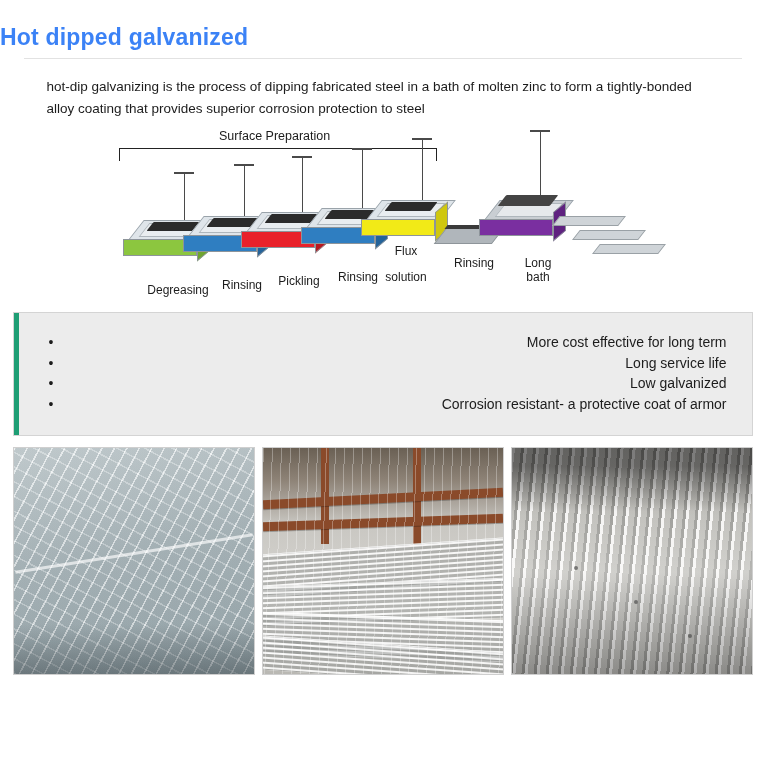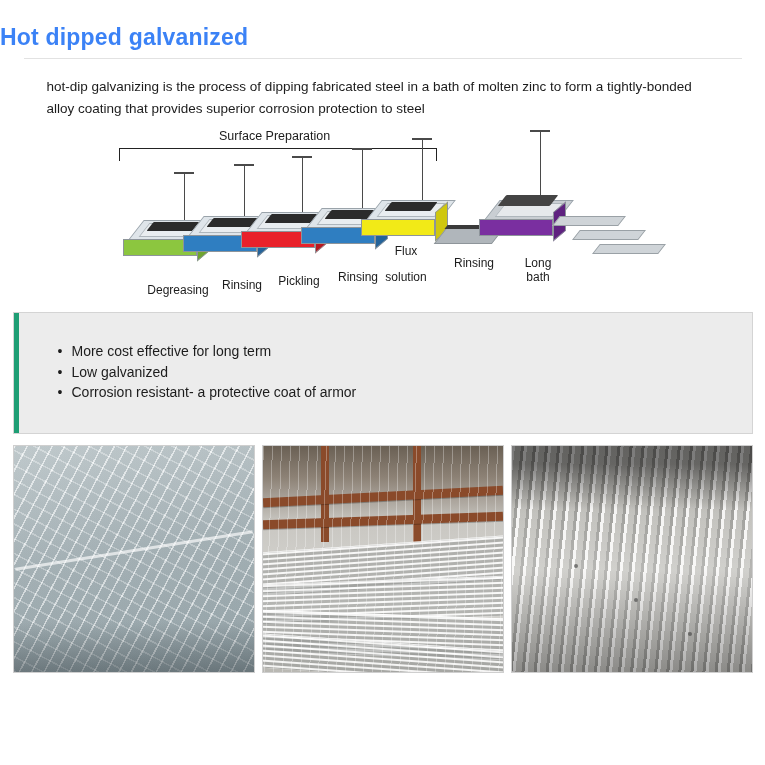--- a/index.html
+++ b/index.html
@@ -142,22 +142,23 @@
     width: 5px;
     background: #1e9e74;
   }
   .adv h2 {
     margin: 0 0 14px 8px;
     font-size: 18.5px;
     color: #0d8a6a;
     font-weight: bold;
   }
   .adv ul {
-    margin: 12px; padding: 0 0 0 10px;
+    margin: 3px; padding: 0 0 0 10px;
     list-style: none;
+    text-align: right;
   }
   .adv li {
     font-size: 14px;
     color: #1c1c1c;
     line-height: 20.5px;
     padding: 0 0 0 14px;
     position: relative;
   }
   .adv li::before {
     content: "•";
@@ -369,20 +370,21 @@
     <div class="tank-label" style="left:508px; top:142px; width:60px;">bath</div>
 
     <div style="position:absolute; left:556px; top:88px; width:66px; height:10px; background:#cfd4d8; border:1px solid #9aa1a6; transform:skewX(-38deg);"></div>
     <div style="position:absolute; left:576px; top:102px; width:66px; height:10px; background:#cfd4d8; border:1px solid #9aa1a6; transform:skewX(-38deg);"></div>
     <div style="position:absolute; left:596px; top:116px; width:66px; height:10px; background:#cfd4d8; border:1px solid #9aa1a6; transform:skewX(-38deg);"></div>
   </div>
 
   <div class="adv">
     <ul>
       <li>More cost effective for long term</li>
+      <li>Long service life</li>
       <li>Low galvanized</li>
       <li>Corrosion resistant- a protective coat of armor</li>
     </ul>
   </div>
 
   <div class="photos">
     <div class="photo p1">
       <div class="diag"></div>
       <div class="fold"></div>
       <div class="dark"></div>

